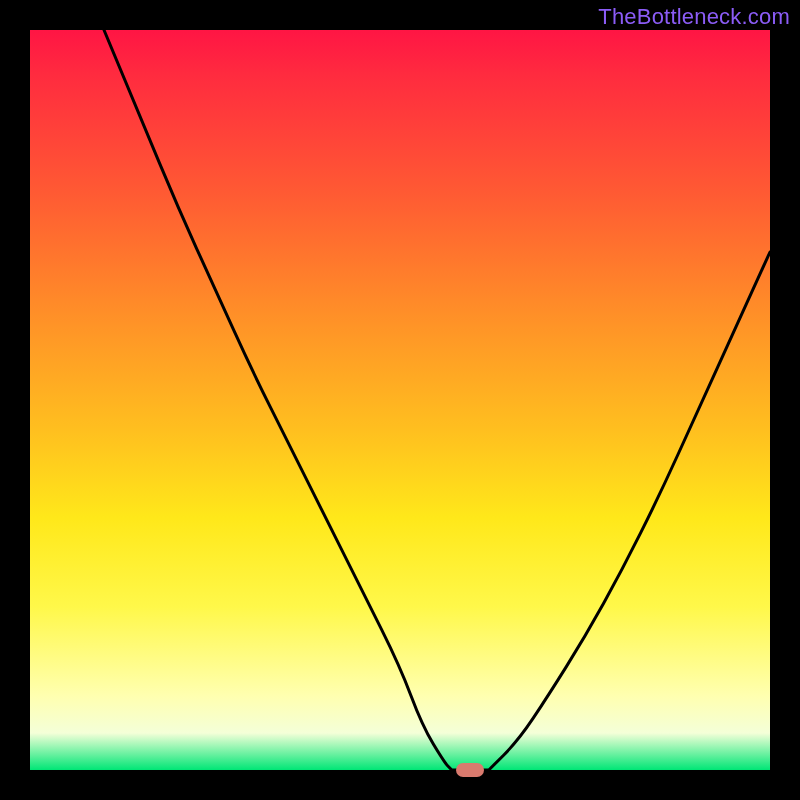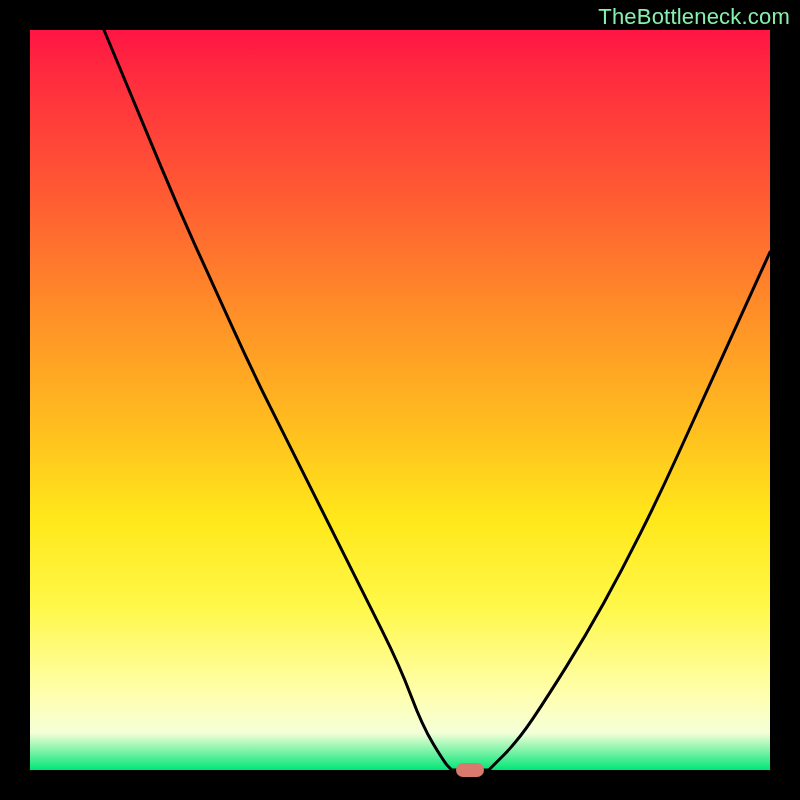--- a/index.html
+++ b/index.html
@@ -14,21 +14,21 @@
   .frame {
     position: relative;
     width: 800px;
     height: 800px;
     background: #000;
   }
   .watermark {
     position: absolute;
     top: 4px;
     right: 10px;
-    color: #86efac;
+    color: #8b5cf6;
     font-size: 22px;
     letter-spacing: 0.2px;
     z-index: 10;
     text-align: center;
   }
   .plot {
     position: absolute;
     left: 30px;
     top: 30px;
     width: 740px;

